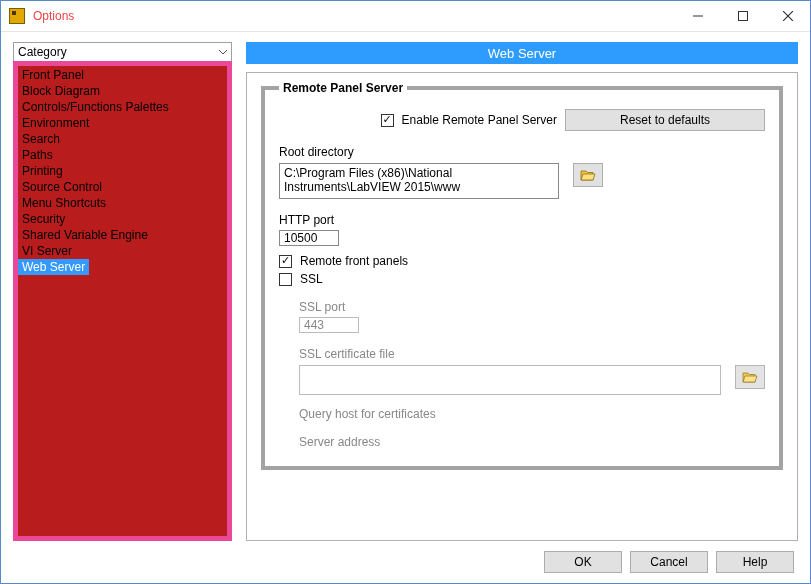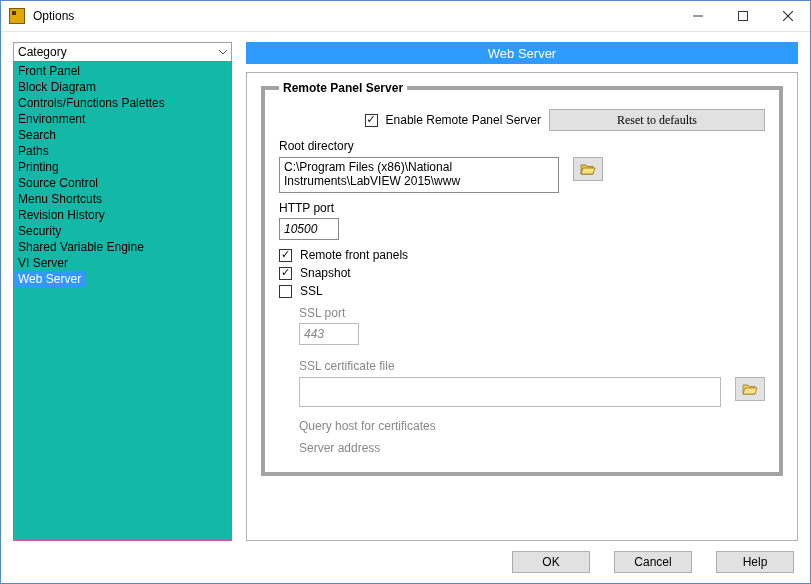--- a/index.html
+++ b/index.html
@@ -38,21 +38,21 @@
   }
   .titlebar .app-icon::after {
     content: "";
     position: absolute;
     left: 2px; top: 2px;
     width: 4px; height: 4px;
     background: #4a3500;
   }
   .titlebar .title {
     flex: 1;
-    color: #000000;
+    color: #ef4444;
   }
   .win-buttons {
     display: flex;
     height: 100%;
   }
   .win-btn {
     width: 45px;
     height: 100%;
     display: flex;
     align-items: center;
@@ -100,23 +100,23 @@
     display: flex;
     align-items: center;
     justify-content: center;
     color: #555;
   }
   .category-header .label {
     padding-left: 4px;
   }
   .category-list {
     flex: 1;
-    border: 1px solid #ec4899;
+    border: 5px solid #ec4899;
     overflow-y: auto;
-    background: #14b8a6;
+    background: #b91c1c;
     padding: 1px 0;
   }
   .cat-item {
     padding: 0 4px;
     line-height: 16px;
     cursor: default;
     white-space: nowrap;
   }
   .cat-item.selected {
     background: #3399ff;
@@ -187,43 +187,42 @@
     padding: 2px 12px;
     min-width: 70px;
     height: 22px;
     box-sizing: border-box;
     display: inline-flex;
     align-items: center;
     justify-content: center;
     cursor: default;
     font: inherit;
   }
-  .btn.wide { width: 216px; font-family: Liberation Serif, serif; }
+  .btn.wide { width: 200px; }
   .field-label {
     display: block;
-    margin-top: 8px;
+    margin-top: 14px;
     margin-bottom: 3px;
   }
   .text-input, .text-area {
     border: 1px solid #888;
     background: #fff;
     padding: 2px 4px;
     font: inherit;
     box-sizing: border-box;
   }
   .text-area {
     width: 280px;
     height: 36px;
     resize: none;
     overflow: hidden;
   }
   .port-input {
     width: 60px;
-    height: 22px;
-    font-style: italic;
+    height: 16px;
   }
   .folder-btn {
     width: 28px;
     height: 22px;
     border: 1px solid #adadad;
     background: #e1e1e1;
     display: inline-flex;
     align-items: center;
     justify-content: center;
     margin-left: 6px;
@@ -266,21 +265,21 @@
     border-left: 1px solid #ccc;
     display: flex;
     align-items: center;
     justify-content: center;
     color: #888;
   }
 
   .footer {
     display: flex;
     justify-content: flex-end;
-    gap: 24px;
+    gap: 8px;
     padding: 10px 4px 2px 0;
   }
   .footer .btn { width: 78px; }
 
   ::-webkit-scrollbar { width: 17px; background: #f0f0f0; }
   ::-webkit-scrollbar-thumb { background: #c2c2c2; }
   ::-webkit-scrollbar-button { display: block; height: 17px; background: #f0f0f0; }
 </style>
 </head>
 <body>
@@ -325,21 +324,20 @@
         <div class="category-list" id="cat-list">
             <div class="cat-row"><span class="cat-item">Front Panel</span></div>
             <div class="cat-row"><span class="cat-item">Block Diagram</span></div>
             <div class="cat-row"><span class="cat-item">Controls/Functions Palettes</span></div>
             <div class="cat-row"><span class="cat-item">Environment</span></div>
             <div class="cat-row"><span class="cat-item">Search</span></div>
             <div class="cat-row"><span class="cat-item">Paths</span></div>
             <div class="cat-row"><span class="cat-item">Printing</span></div>
             <div class="cat-row"><span class="cat-item">Source Control</span></div>
             <div class="cat-row"><span class="cat-item">Menu Shortcuts</span></div>
-            <div class="cat-row"><span class="cat-item">Revision History</span></div>
             <div class="cat-row"><span class="cat-item">Security</span></div>
             <div class="cat-row"><span class="cat-item">Shared Variable Engine</span></div>
             <div class="cat-row"><span class="cat-item">VI Server</span></div>
             <div class="cat-row"><span class="cat-item selected">Web Server</span></div>
           </div>
       </div>
 
       <div class="right-pane">
 
         <div class="pane-header">Web Server</div>
@@ -368,24 +366,20 @@
             </div>
 
             <span class="field-label">HTTP port</span>
             <input class="text-input port-input" value="10500" style="">
 
             <div class="row" style="margin-top:8px;">
               <span class="check checked"></span>
               <span>Remote front panels</span>
             </div>
 
-            <div class="row">
-              <span class="check checked"></span>
-              <span>Snapshot</span>
-            </div>
 
             <div class="row">
               <span class="check"></span>
               <span>SSL</span>
             </div>
 
             <div class="indent disabled">
               <span class="field-label">SSL port</span>
               <input class="text-input port-input" disabled="" value="443" style="">
 

